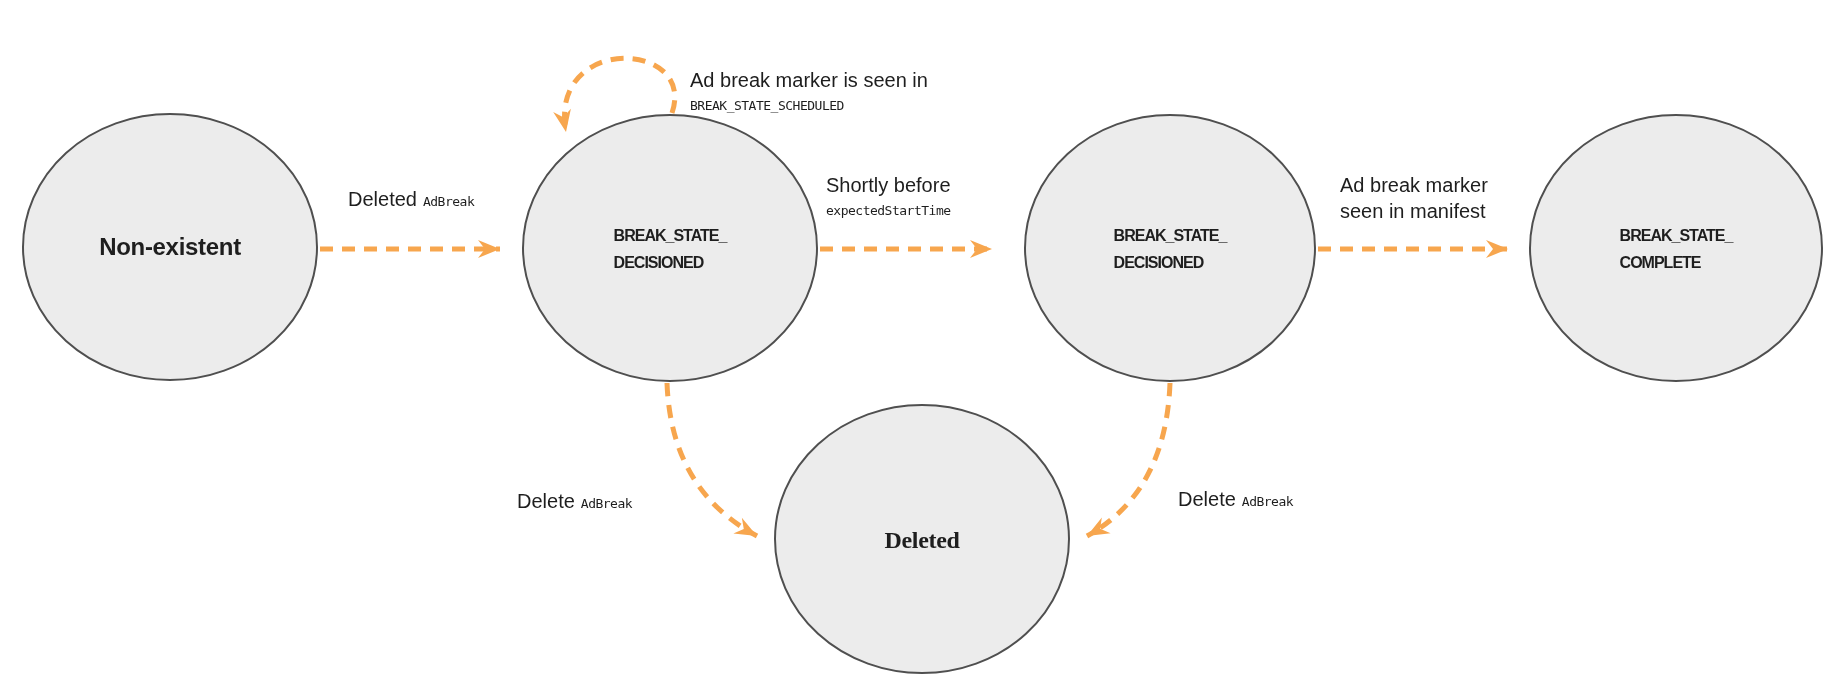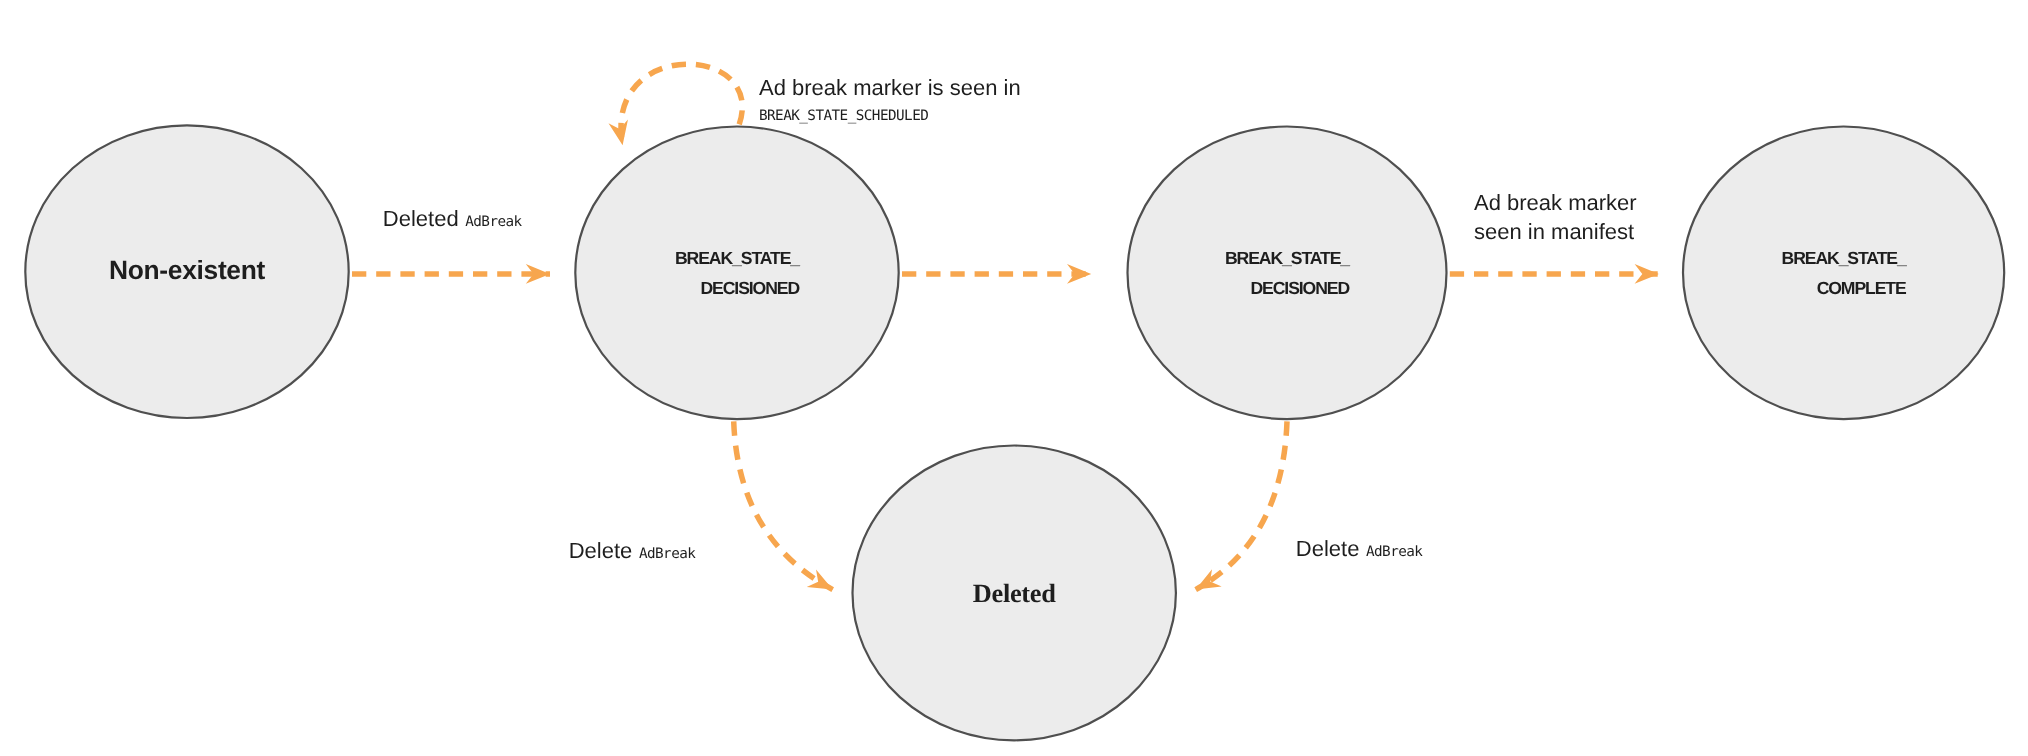--- a/index.html
+++ b/index.html
@@ -31,21 +31,21 @@
   }
   .arrowhead { fill: var(--arrow, #f7a64e); }
 
   .label {
     position: absolute;
     white-space: nowrap;
     color: var(--text, #1e1e1e);
   }
   .node-label {
     transform: translate(-50%, -50%);
-    text-align: right;
+    text-align: left;
     font-weight: bold;
     font-size: 24px;
     line-height: 28px;
     letter-spacing: -0.3px;
   }
   .node-label.mono-label {
     font-family: Liberation Sans, sans-serif;
     font-size: 16px;
     line-height: 27px;
     letter-spacing: -1px;
@@ -108,20 +108,24 @@
 
   <div class="label edge-label" style="left:348px; top:186px;">
     <span class="prefix">Deleted</span><span class="code">AdBreak</span>
   </div>
 
   <div class="label edge-label" style="left:690px; top:27px;margin-top:40px;">
     <div>Ad break marker is seen in</div>
     <div class="code">BREAK_STATE_SCHEDULED</div>
   </div>
 
+  <div class="label edge-label" style="left:826px; top:172px;">
+    <div>Shortly before</div>
+    <div class="code">expectedStartTime</div>
+  </div>
 
   <div class="label edge-label" style="left:1340px; top:172px;">
     <div>Ad break marker</div>
     <div>seen in manifest</div>
   </div>
 
   <div class="label edge-label" style="left:517px; top:488px;">
     <span class="prefix">Delete</span><span class="code">AdBreak</span>
   </div>
 

